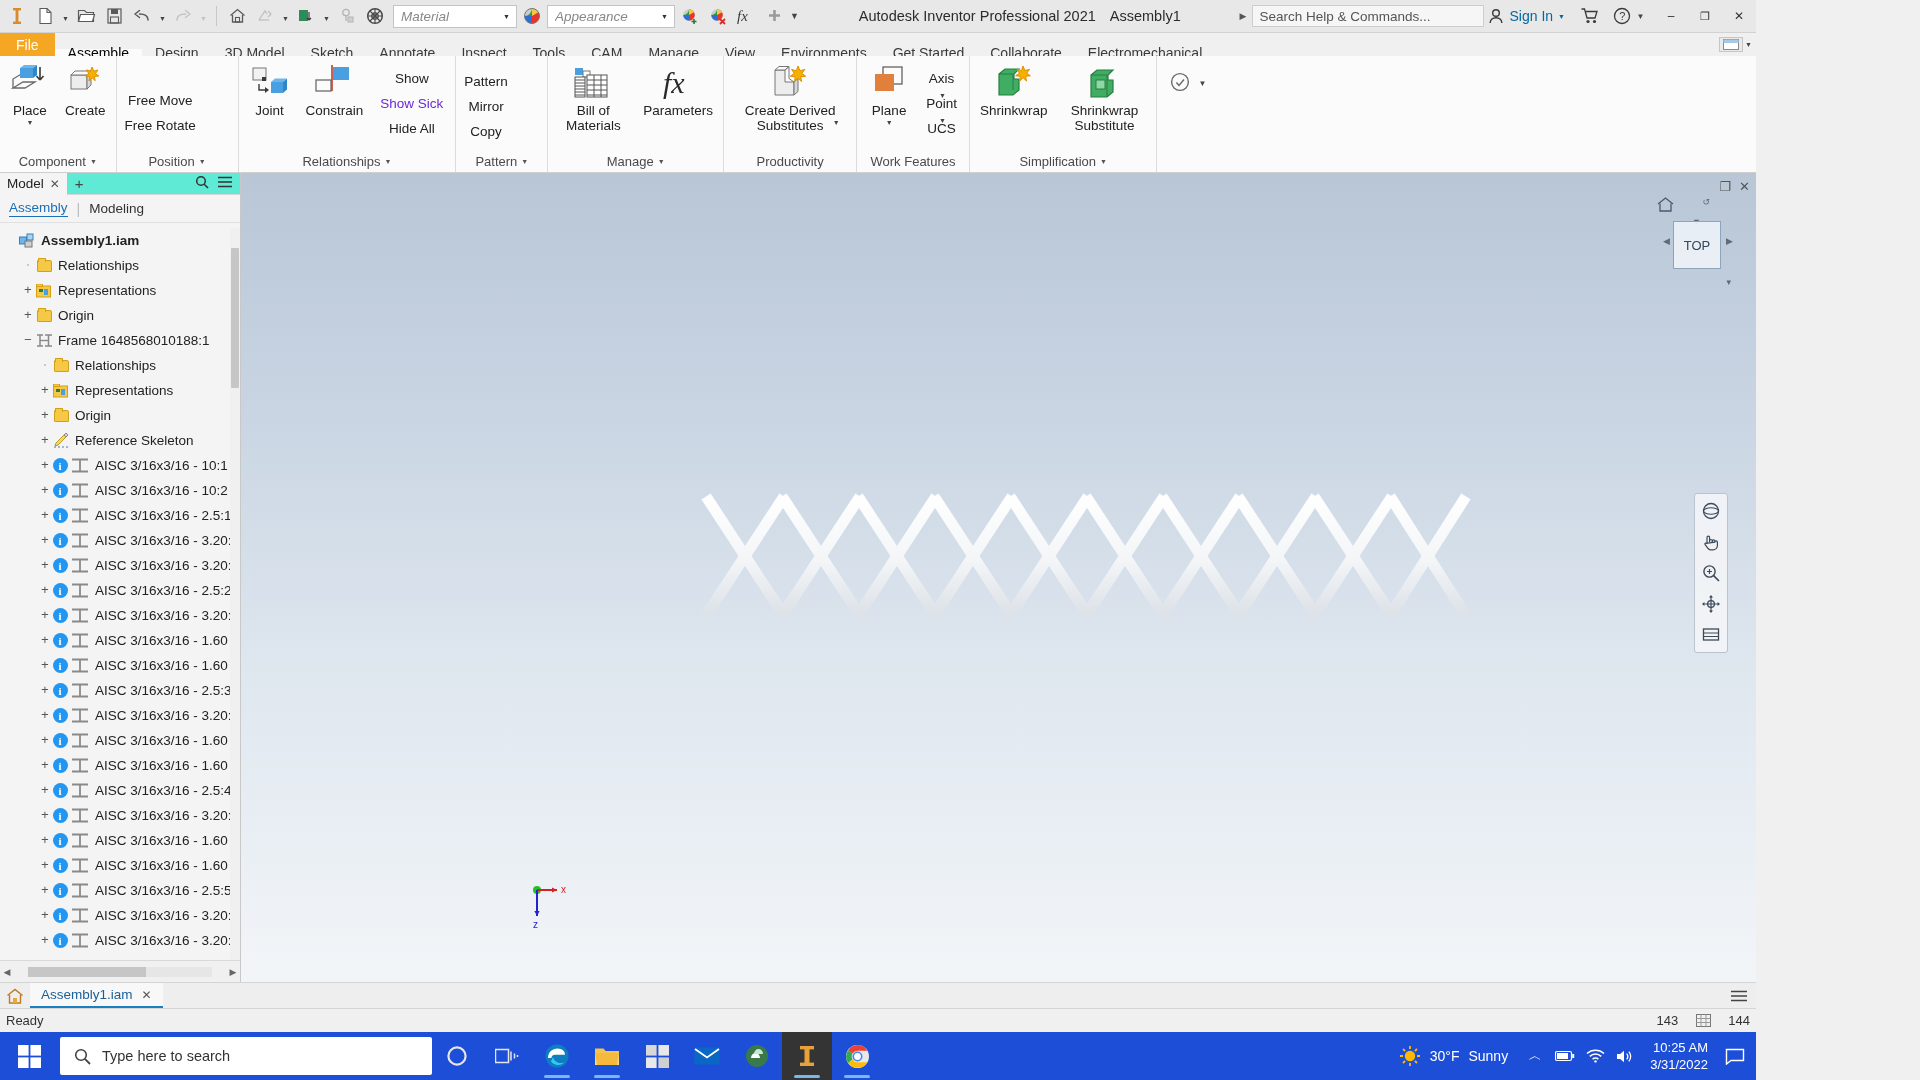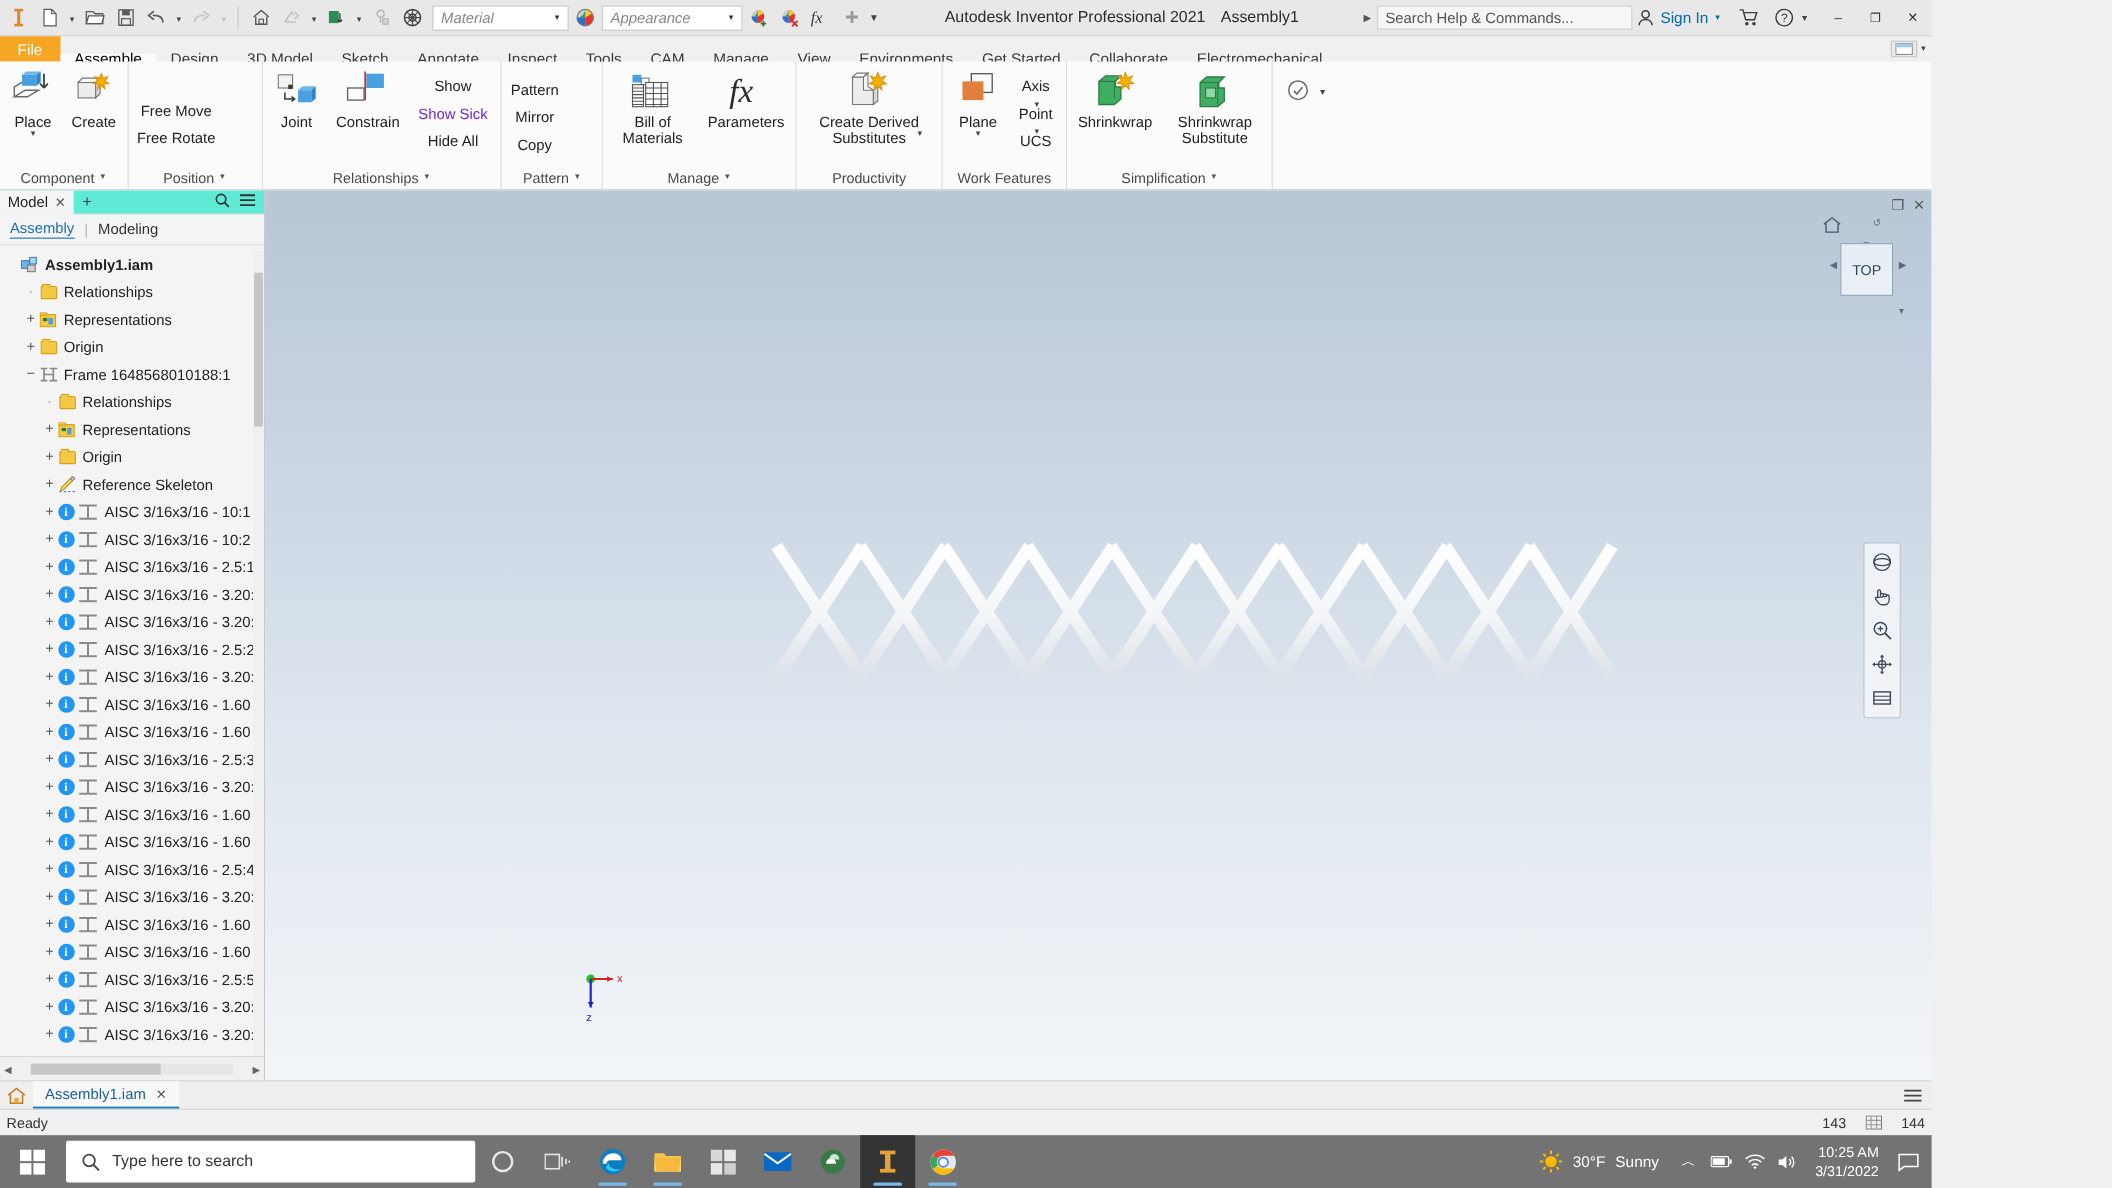--- a/index.html
+++ b/index.html
@@ -164,21 +164,21 @@
   
   .statusbar {
     height:24px; background:#f0f0f0; border-top:1px solid #d4d4d4; display:flex;
     align-items:center; padding:0 6px; font-size:13px; color:#333; flex:none;
   }
   .statusbar .right { margin-left:auto; display:flex; align-items:center; gap:16px; }
   .sb-ico { width:18px; height:16px; display:flex; align-items:center; justify-content:center; }
 
   
   .taskbar {
-    height:48px; background:#737373; display:flex; align-items:center; flex:none; color:#fff;
+    height:48px; background:#1d4ed8; display:flex; align-items:center; flex:none; color:#fff;
   }
   .startbtn { width:58px; height:48px; display:flex; align-items:center; justify-content:center; cursor:pointer; }
   .tsearch {
     width:372px; height:38px; background:#fff; border-radius:2px; display:flex; align-items:center;
     gap:11px; padding:0 14px; color:#333; font-size:14.5px; margin-left:2px; cursor:text;
   }
   .tbtn { width:50px; height:48px; display:flex; align-items:center; justify-content:center; cursor:pointer; position:relative; }
   .tbtn.running:after { content:""; position:absolute; bottom:2px; left:12px; width:26px; height:3px; background:#76b9ed; border-radius:2px; }
   .tbtn.active { background:#343434; }
   .tray { margin-left:auto; display:flex; align-items:center; gap:0; padding-right:4px; }

